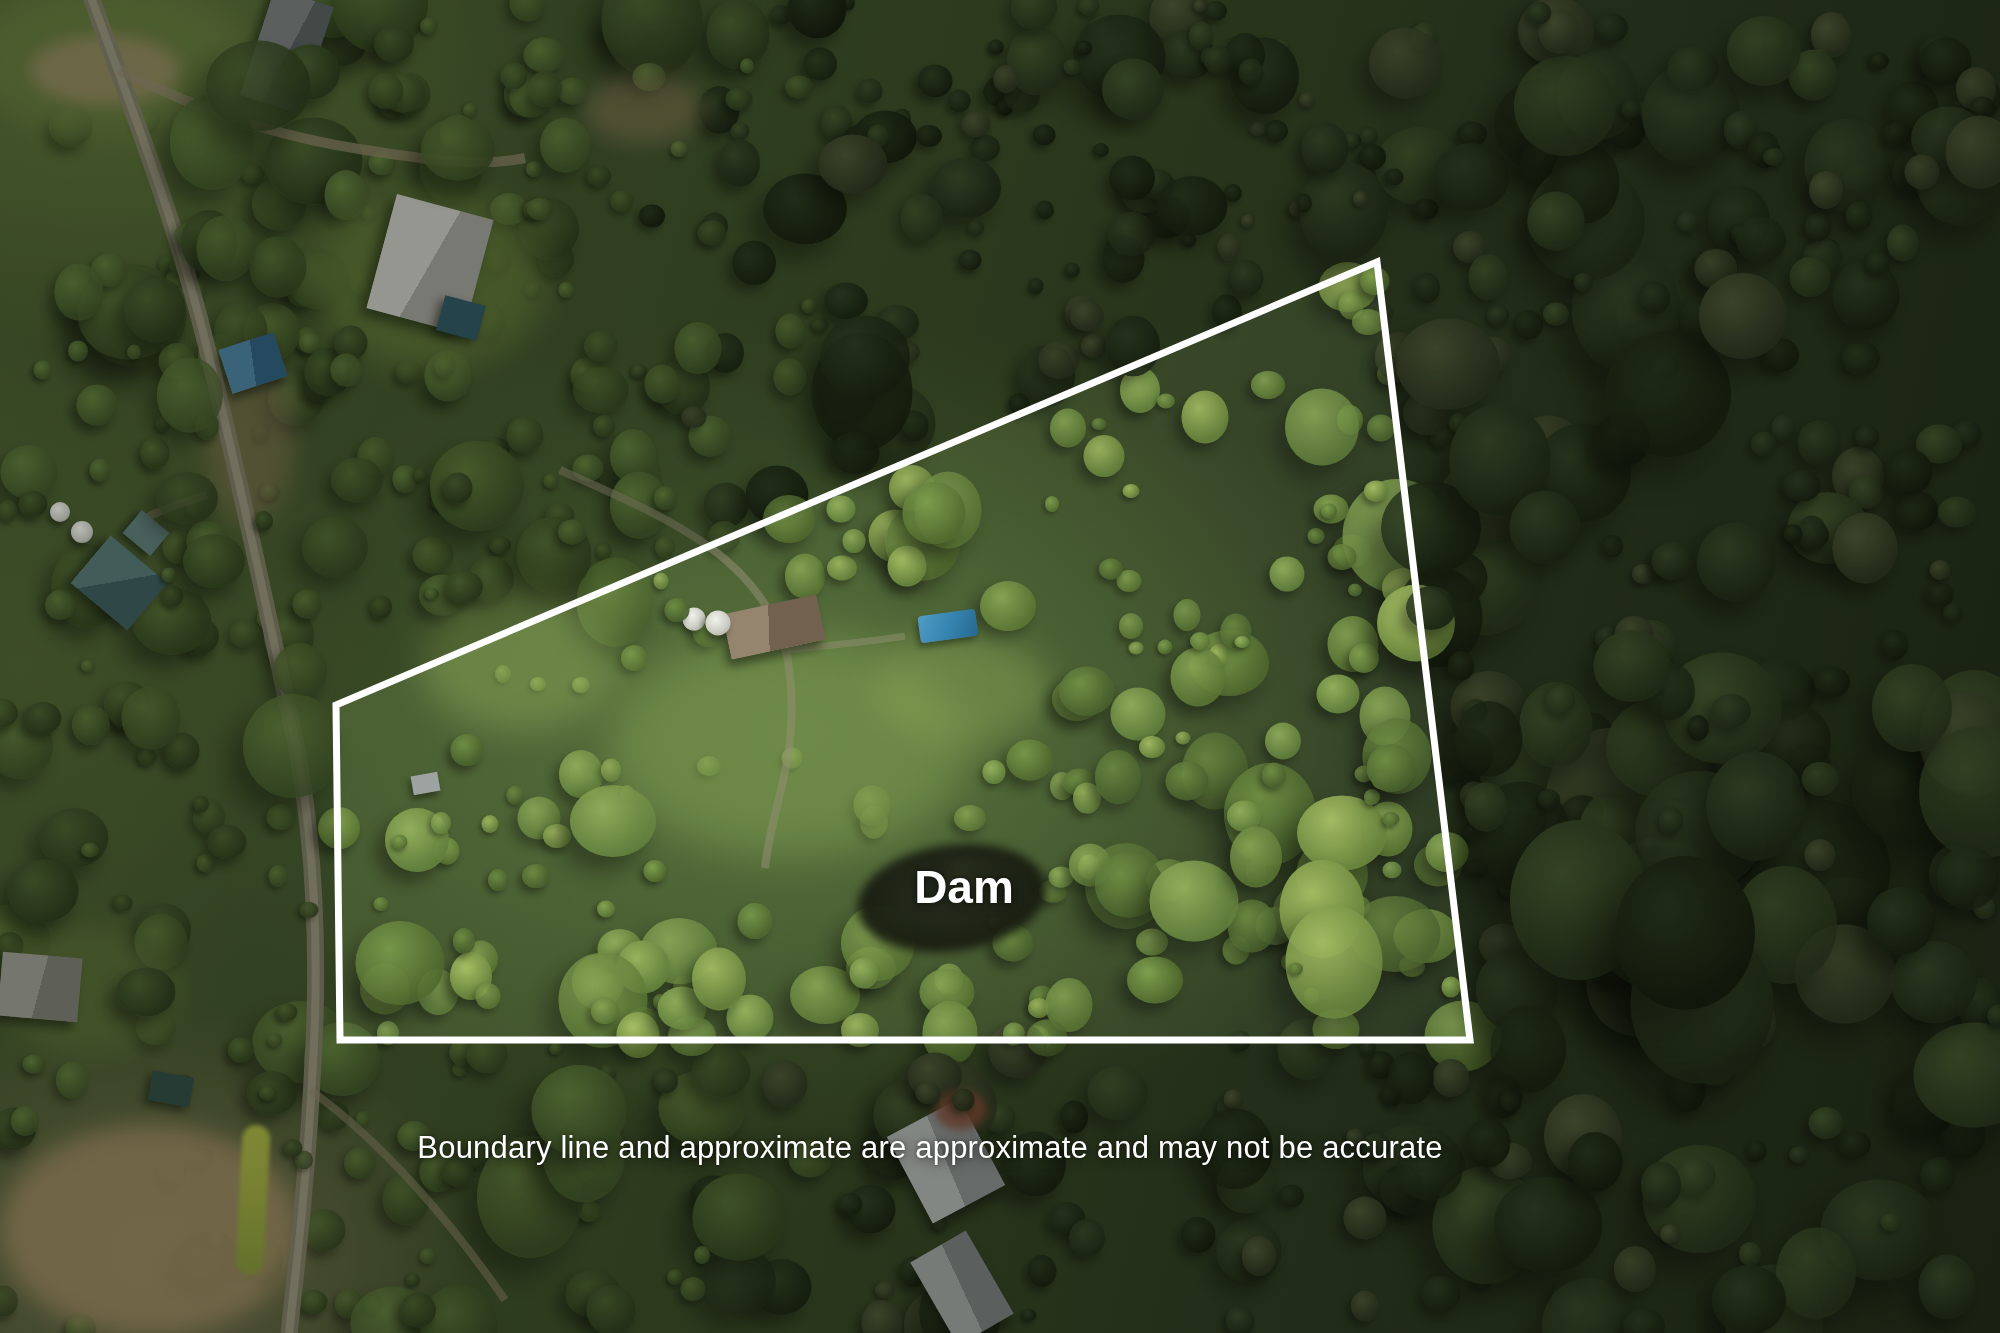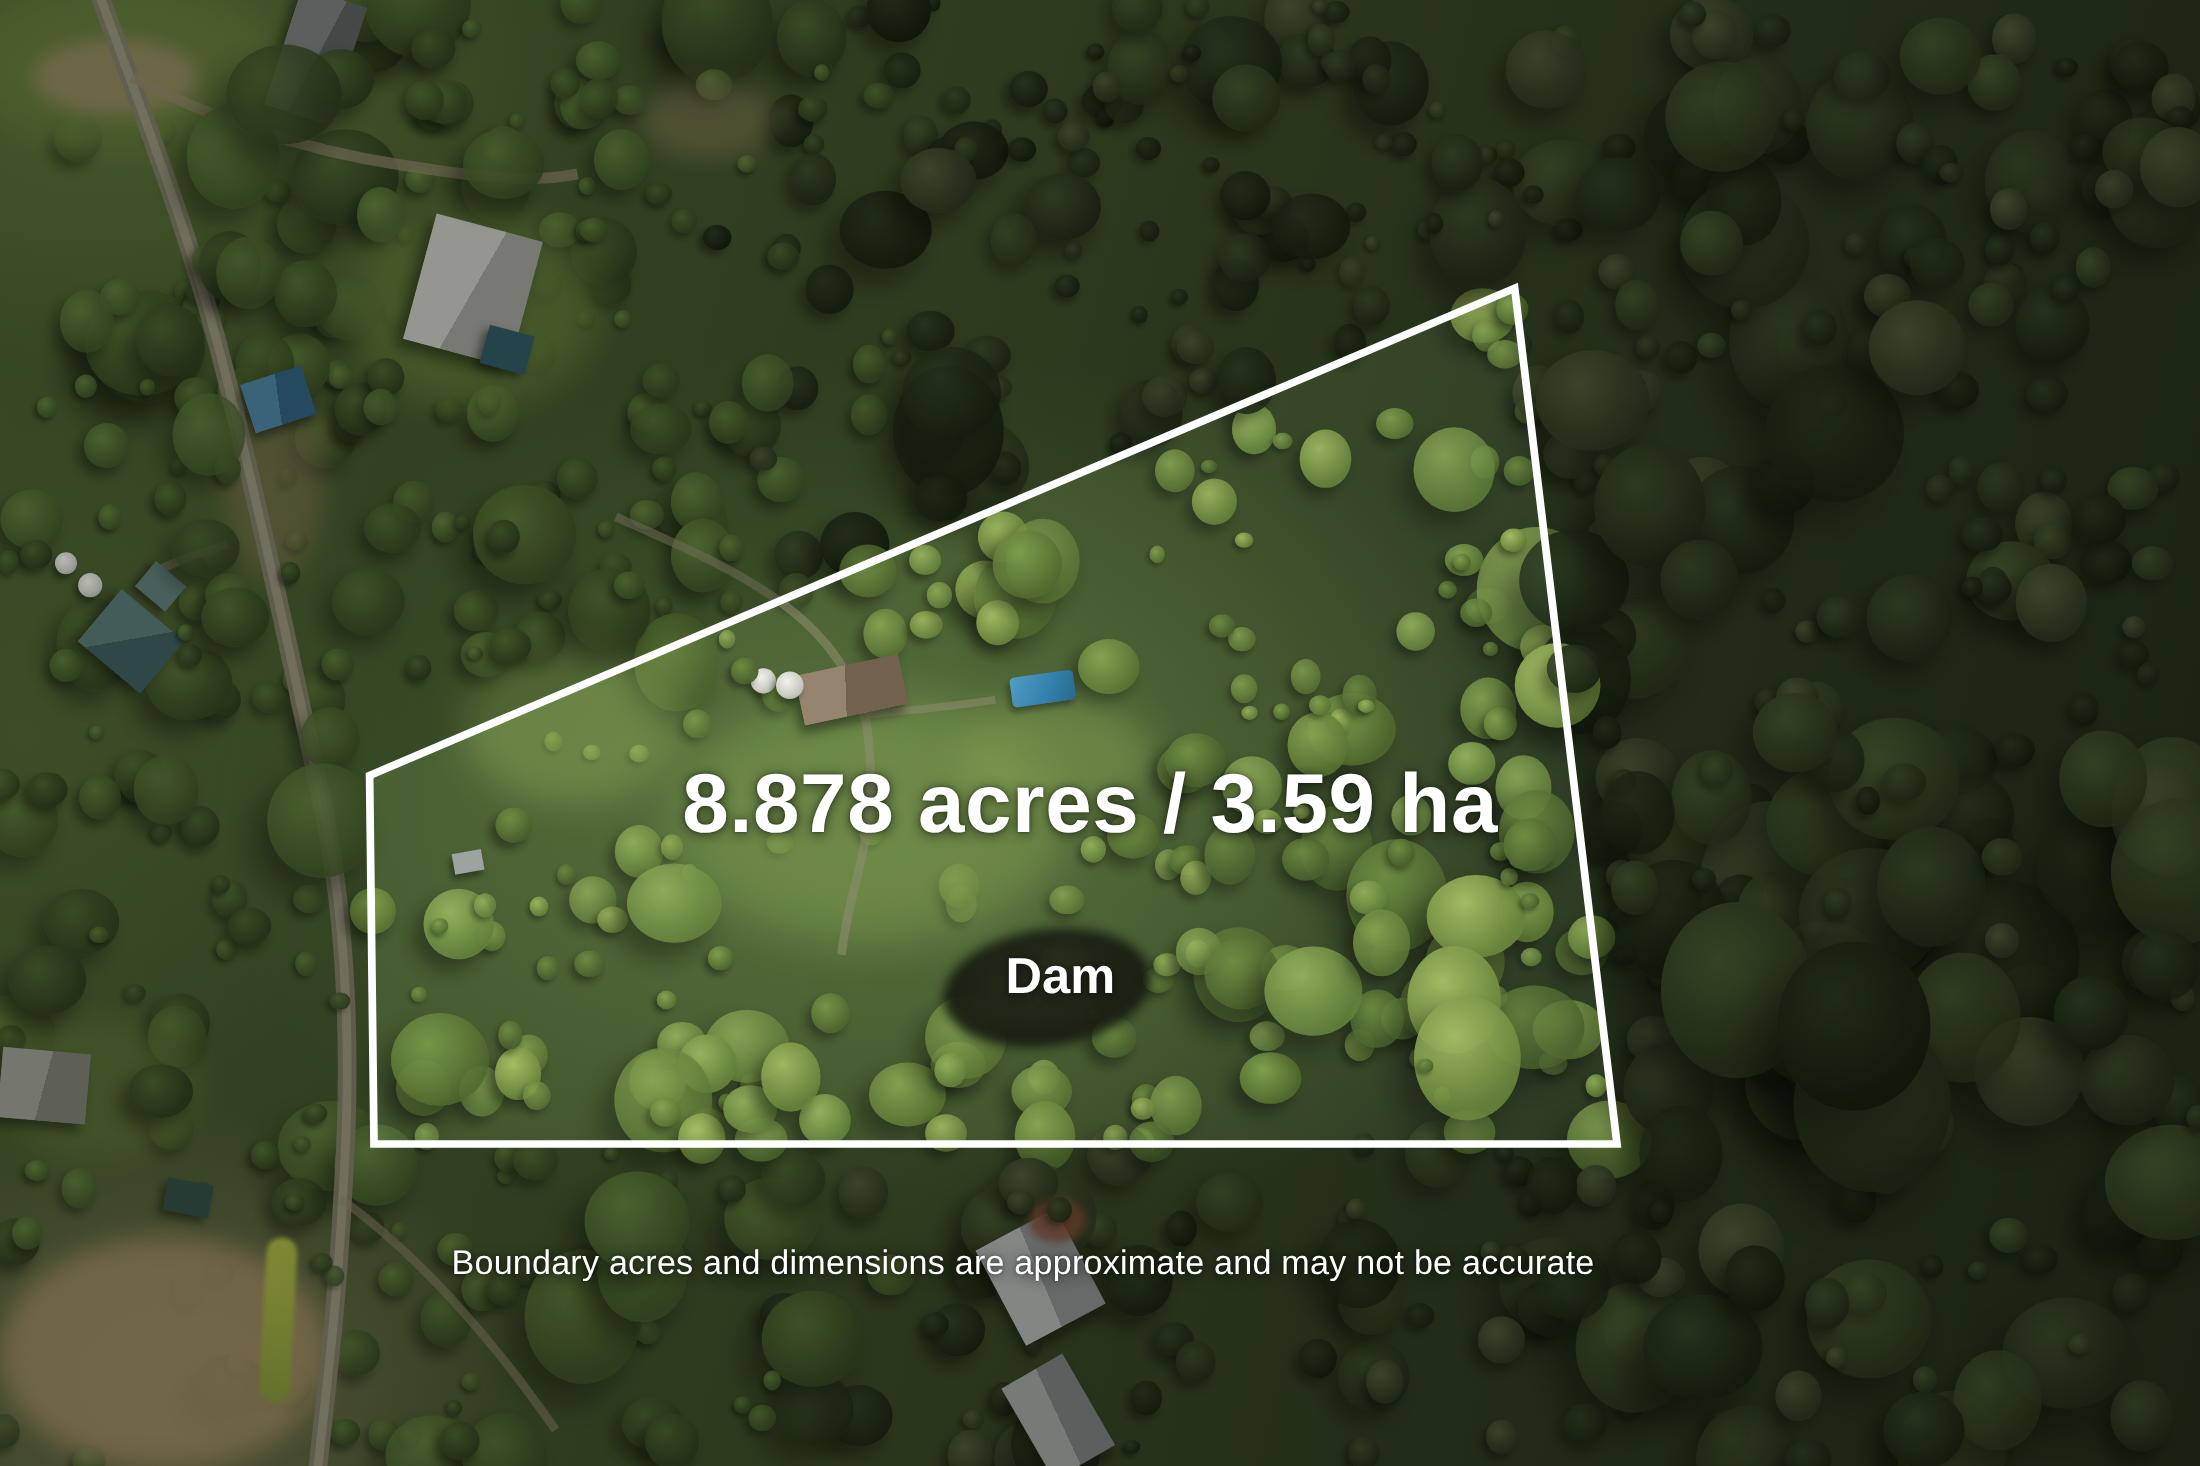--- a/index.html
+++ b/index.html
@@ -975,16 +975,15 @@
   <div class="dam"></div>
 
   <svg class="bound-svg" viewBox="0 0 2000 1333">
     <path fill-rule="evenodd" d="M0,0 H2000 V1333 H0 Z M1377,262 L336,705 L340,1040 L1470,1040 Z" fill="rgba(8,11,6,0.24)"></path>
   </svg>
 
   <svg class="bound-svg" viewBox="0 0 2000 1333">
     <path id="boundary-path" d="M1377,262 L336,705 L340,1040 L1470,1040 Z" fill="rgba(235,255,200,0.03)" stroke="#ffffff" stroke-width="7" stroke-linejoin="miter"></path>
   </svg>
 
-  <div class="label label-area" style="left:991px;top:731px;">8.878 acres / 3.59 ha</div>
   <div class="label label-dam" style="left:964px;top:887px;">Dam</div>
-  <div class="label label-disclaimer" style="left:930px;top:1148px;">Boundary acres and dimensions are approximate and may not be accurate</div>
+  <div class="label label-disclaimer" style="left:930px;top:1148px;">Boundary line and approximate are approximate and may not be accurate</div>
 </div>
 
 </body></html>

